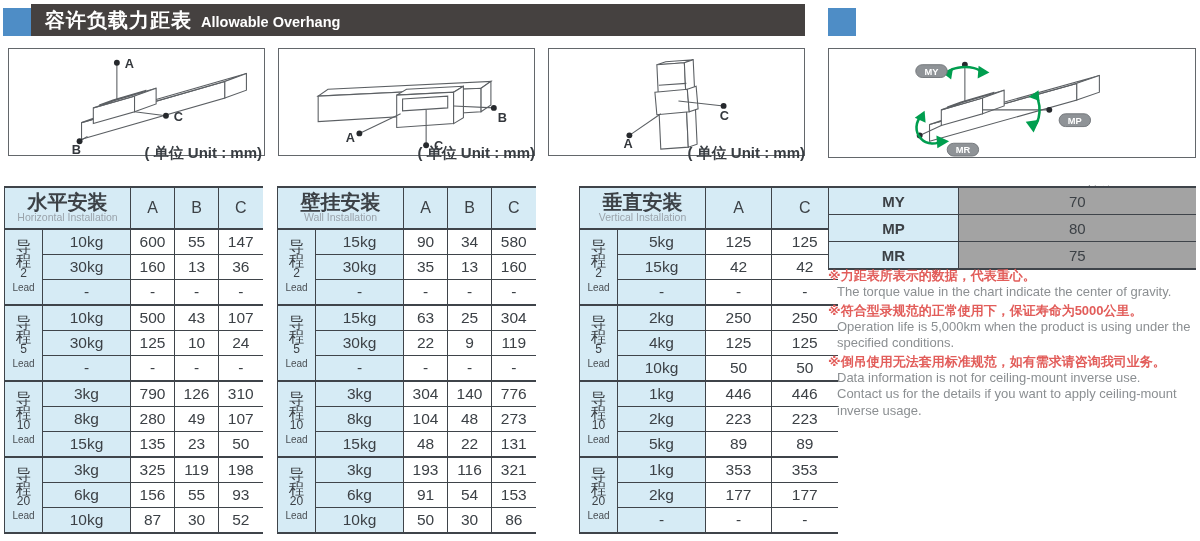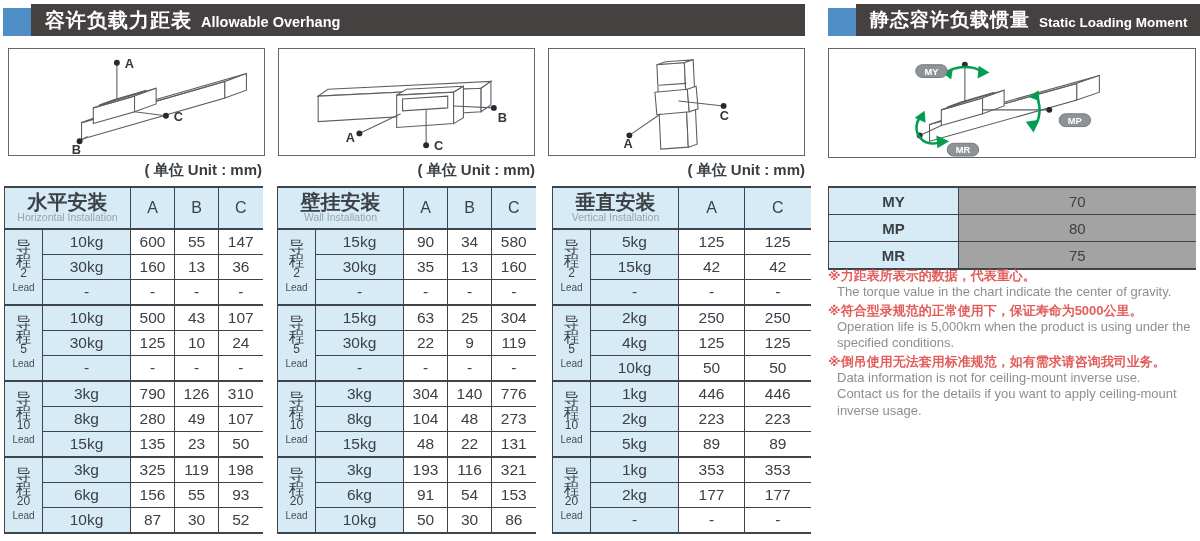--- a/index.html
+++ b/index.html
@@ -23,21 +23,21 @@
   .diagram-box svg { width:100%; height:100%; display:block; }
   .d-line { stroke:#5b5f63; stroke-width:1.1; fill:none; }
   .d-face { stroke:#5b5f63; stroke-width:1.1; fill:#ffffff; }
   .d-dot  { fill:#26292d; }
   .d-label { font-family:"Liberation Sans",sans-serif; font-size:13px; font-weight:bold; fill:#33373c; }
   .g-arc { fill:none; stroke-width:2.6; }
   .badge-rect { stroke:#74787c; stroke-width:1; }
   .badge-text { font-family:"Liberation Sans",sans-serif; font-size:9.5px; font-weight:bold; fill:#ffffff; }
 
   
-  .unit-label { position:absolute; top:158px; height:24px; line-height:24px; text-align:right;
+  .unit-label { position:absolute; top:141px; height:24px; line-height:24px; text-align:right;
     font-size:15px; font-weight:600; color:#383d42; }
 
   
   .ov-wrap { position:absolute; top:186px; }
   table.ov-table { border-collapse:collapse; table-layout:fixed;
     border-top:2px solid #3f444a; border-bottom:2px solid #3f444a; border-left:1px solid #3f444a; }
   table.ov-table th, table.ov-table td { border:1px solid #3f444a; padding:0; text-align:center; vertical-align:middle; }
   table.ov-table th:last-child, table.ov-table td:last-child { border-right:none; }
   table.ov-table .head-row th { height:40px; background:#d6ebf5; border-bottom:2px solid #3f444a; }
   .name-zh { font-size:20px; font-weight:bold; color:#3c4146; line-height:17px; }
@@ -72,24 +72,20 @@
 
 <div id="canvas">
 
   <div class="accent-square" style="left:3px; background:#4e8dc6;"></div>
   <div class="header-bar" style="left:31px; width:774px; background:#454140;">
     <span class="t-zh">容许负载力距表</span>
     <span class="t-en">Allowable Overhang</span>
   </div>
 
   <div class="accent-square" style="left:828px; background:#4e8dc6;"></div>
-  <div class="header-bar header-bar-right" style="left:856px; width:344px; background:#454140;">
-    <span class="t-zh">静态容许负载惯量</span>
-    <span class="t-en">Static Loading Moment</span>
-  </div>
 
   <div class="diagram-box" style="left:8px; width:257px;">
     <svg viewBox="0 0 256 108">
       <polygon class="d-face" points="72,92 218,50 218,33 72,75"></polygon>
       <polygon class="d-face" points="72,75 218,33 240,25 94,67"></polygon>
       <polygon class="d-face" points="218,50 218,33 240,25 240,42"></polygon>
       <polygon class="d-face" points="84,76 126,64 126,48 84,60"></polygon>
       <polygon class="d-face" points="84,60 126,48 148,40 106,52"></polygon>
       <polygon class="d-face" points="126,64 126,48 148,40 148,56"></polygon>
       <polygon class="d-line" points="90,57 124,47 138,42 104,52"></polygon>
@@ -417,21 +413,21 @@
           </tr>
           <tr>
             <td class="load-cell">10kg</td>
             <td class="val-cell">50</td>
             <td class="val-cell">30</td>
             <td class="val-cell">86</td>
           </tr>
         </tbody>
       </table>
     </div>
-  <div class="ov-wrap" style="left:518px;padding-left:34px;">
+  <div class="ov-wrap" style="left:545px;padding-left:34px;">
       <table class="ov-table">
         <colgroup>
           <col style="width: 38px;">
           <col style="width: 88px;">
           <col style="width: 66px;">
           <col style="width: 66px;">
         </colgroup>
         <thead>
           <tr class="head-row">
             <th colspan="2">

